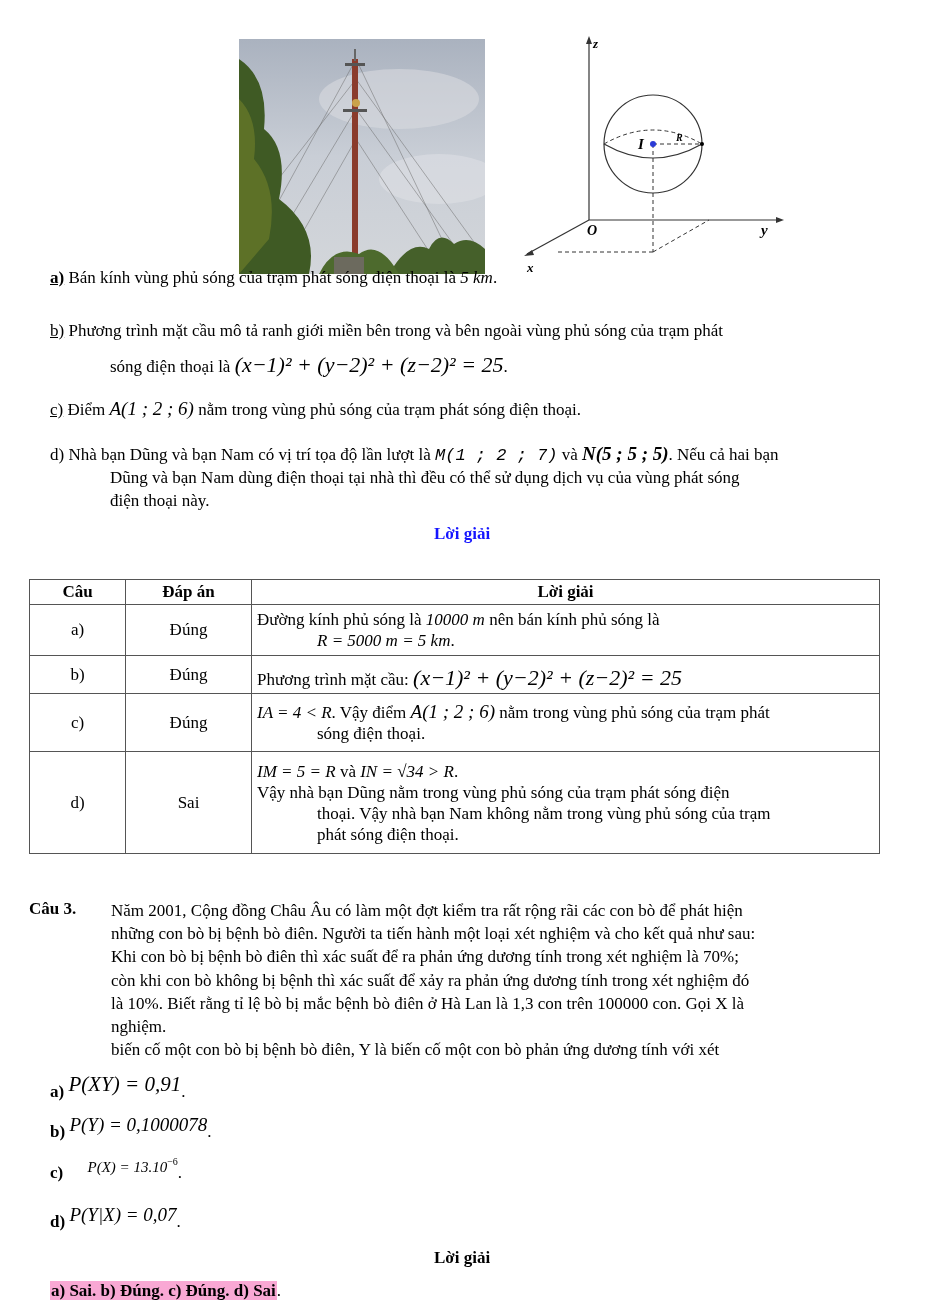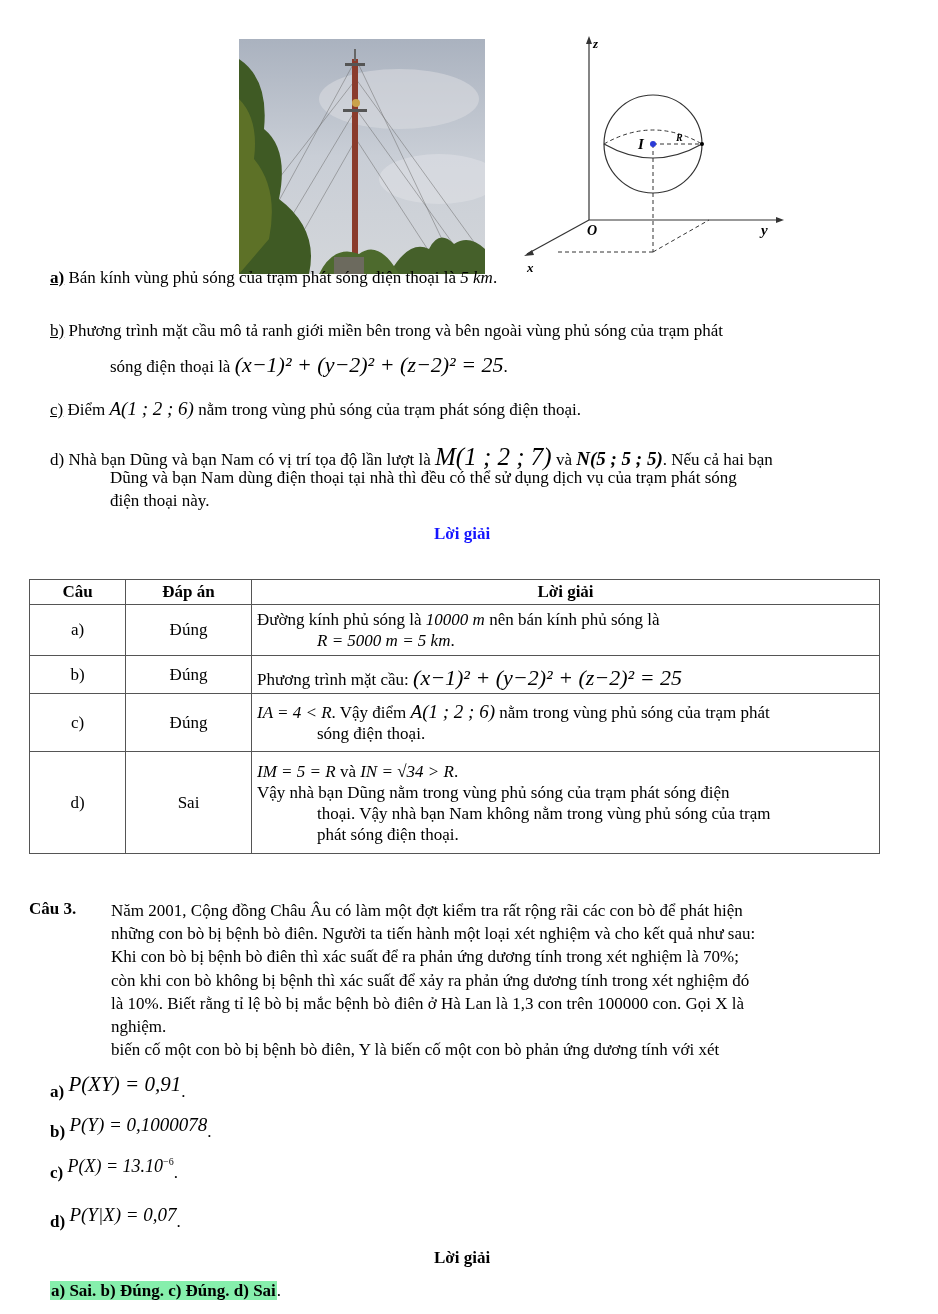--- a/index.html
+++ b/index.html
@@ -15,21 +15,21 @@
   .u { text-decoration:underline; }
   .b { font-weight:bold; }
   .title-blue { color:#1515ff; font-weight:bold; }
   table.sol { position:absolute; left:29px; top:579px; width:851px; border-collapse:collapse; }
   table.sol td, table.sol th { border:1px solid #555; padding:0; vertical-align:middle; font-size:17px; }
   table.sol th { font-weight:bold; height:24px; text-align:center; }
   .c1 { width:95px; text-align:center; }
   .c2 { width:125px; text-align:center; }
   .c3 { padding-left:5px !important; line-height:21px; }
   .ind { padding-left:60px; }
-  .hl { background:#86efac; font-weight:bold; padding:0 1px; }
+  .hl { background:#f9a8d4; font-weight:bold; padding:0 1px; }
   sup { font-size:10px; }
 </style>
 </head>
 <body>
 
 <div class="abs photo">
   <svg width="246" height="235" viewBox="0 0 246 235">
     <defs>
       <linearGradient id="sky" x1="0" y1="0" x2="0" y2="1">
         <stop offset="0" stop-color="#aab2bf"></stop>
@@ -105,23 +105,23 @@
 </div>
 <div class="line" style="left:110px; top:352px;">
   <span>sóng điện thoại là </span><span class="m eq">(x−1)² + (y−2)² + (z−2)² = 25</span><span>.</span>
 </div>
 
 <div class="line" style="left:50px; top:398px;">
   <span class="u">c)</span><span> Điểm </span><span class="m" style="font-size:19px;">A(1 ; 2 ; 6)</span><span> nằm trong vùng phủ sóng của trạm phát sóng điện thoại.</span>
 </div>
 
 <div class="line" style="left:50px; top:443px;">
-  <span>d)</span><span> Nhà bạn Dũng và bạn Nam có vị trí tọa độ lần lượt là </span><span class="m" style="font-size:25px;">M(1 ; 2 ; 7)</span><span> và </span><span class="m" style="font-size:19px;font-weight:bold;">N(5 ; 5 ; 5)</span><span>. Nếu cả hai bạn</span>
+  <span>d)</span><span> Nhà bạn Dũng và bạn Nam có vị trí tọa độ lần lượt là </span><span class="m" style="font-size:17px;font-family:Liberation Mono, monospace;">M(1 ; 2 ; 7)</span><span> và </span><span class="m" style="font-size:19px;font-weight:bold;">N(5 ; 5 ; 5)</span><span>. Nếu cả hai bạn</span>
 </div>
-<div class="line" style="left:110px; top:468px;">Dũng và bạn Nam dùng điện thoại tại nhà thì đều có thể sử dụng dịch vụ của trạm phát sóng</div>
+<div class="line" style="left:110px; top:468px;">Dũng và bạn Nam dùng điện thoại tại nhà thì đều có thể sử dụng dịch vụ của vùng phát sóng</div>
 <div class="line" style="left:110px; top:491px;">điện thoại này.</div>
 
 <div class="line title-blue" style="left:434px; top:524px;">Lời giải</div>
 
 <table class="sol">
   <tbody>
       <tr>
     <th class="c1">Câu</th>
     <th class="c2">Đáp án</th>
     <th>Lời giải</th>
@@ -176,21 +176,21 @@
 <div class="line" style="left:50px; top:1072px;">
   <span class="b" style="vertical-align:-6px;">a)</span>
   <span class="m" style="font-size:21px;text-align:center;">P(XY) = 0,91</span><span style="vertical-align:-6px;">.</span>
 </div>
 <div class="line" style="left:50px; top:1114px;">
   <span class="b" style="vertical-align:-6px;">b)</span>
   <span class="m" style="font-size:19px;">P(Y) = 0,1000078</span><span style="vertical-align:-6px;">.</span>
 </div>
 <div class="line" style="left:50px; top:1156px;">
   <span class="b" style="vertical-align:-6px;">c)</span>
-  <span class="m" style="font-size:18px;">P(X) = 13.10</span><sup>−6</sup><span style="vertical-align:-6px;">.</span>
+  <span class="m" style="font-size:15px;margin-left:20px;">P(X) = 13.10</span><sup>−6</sup><span style="vertical-align:-6px;">.</span>
 </div>
 <div class="line" style="left:50px; top:1204px;">
   <span class="b" style="vertical-align:-6px;">d)</span>
   <span class="m" style="font-size:19px;">P(Y|X) = 0,07</span><span style="vertical-align:-6px;">.</span>
 </div>
 
 <div class="line b" style="left:434px; top:1248px;">Lời giải</div>
 
 <div class="line" style="left:50px; top:1281px;">
   <span class="hl">a) Sai. b) Đúng. c) Đúng. d) Sai</span><span>.</span>

